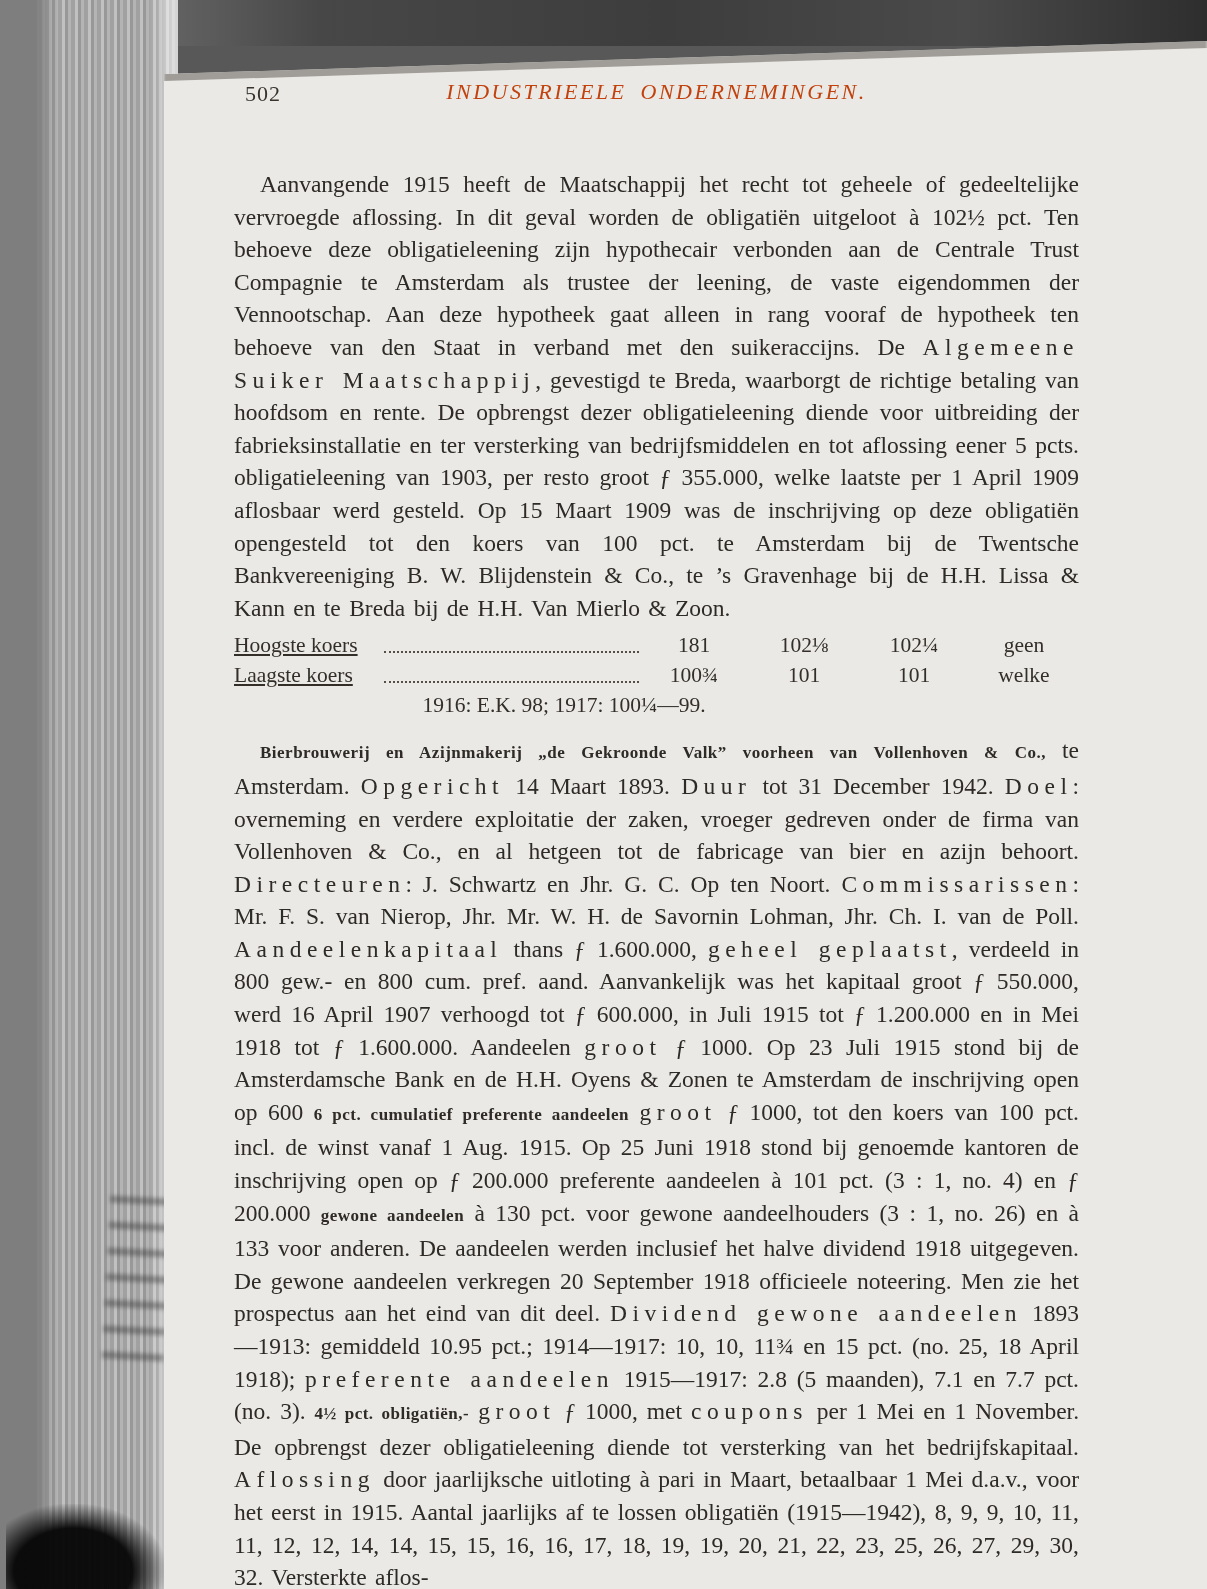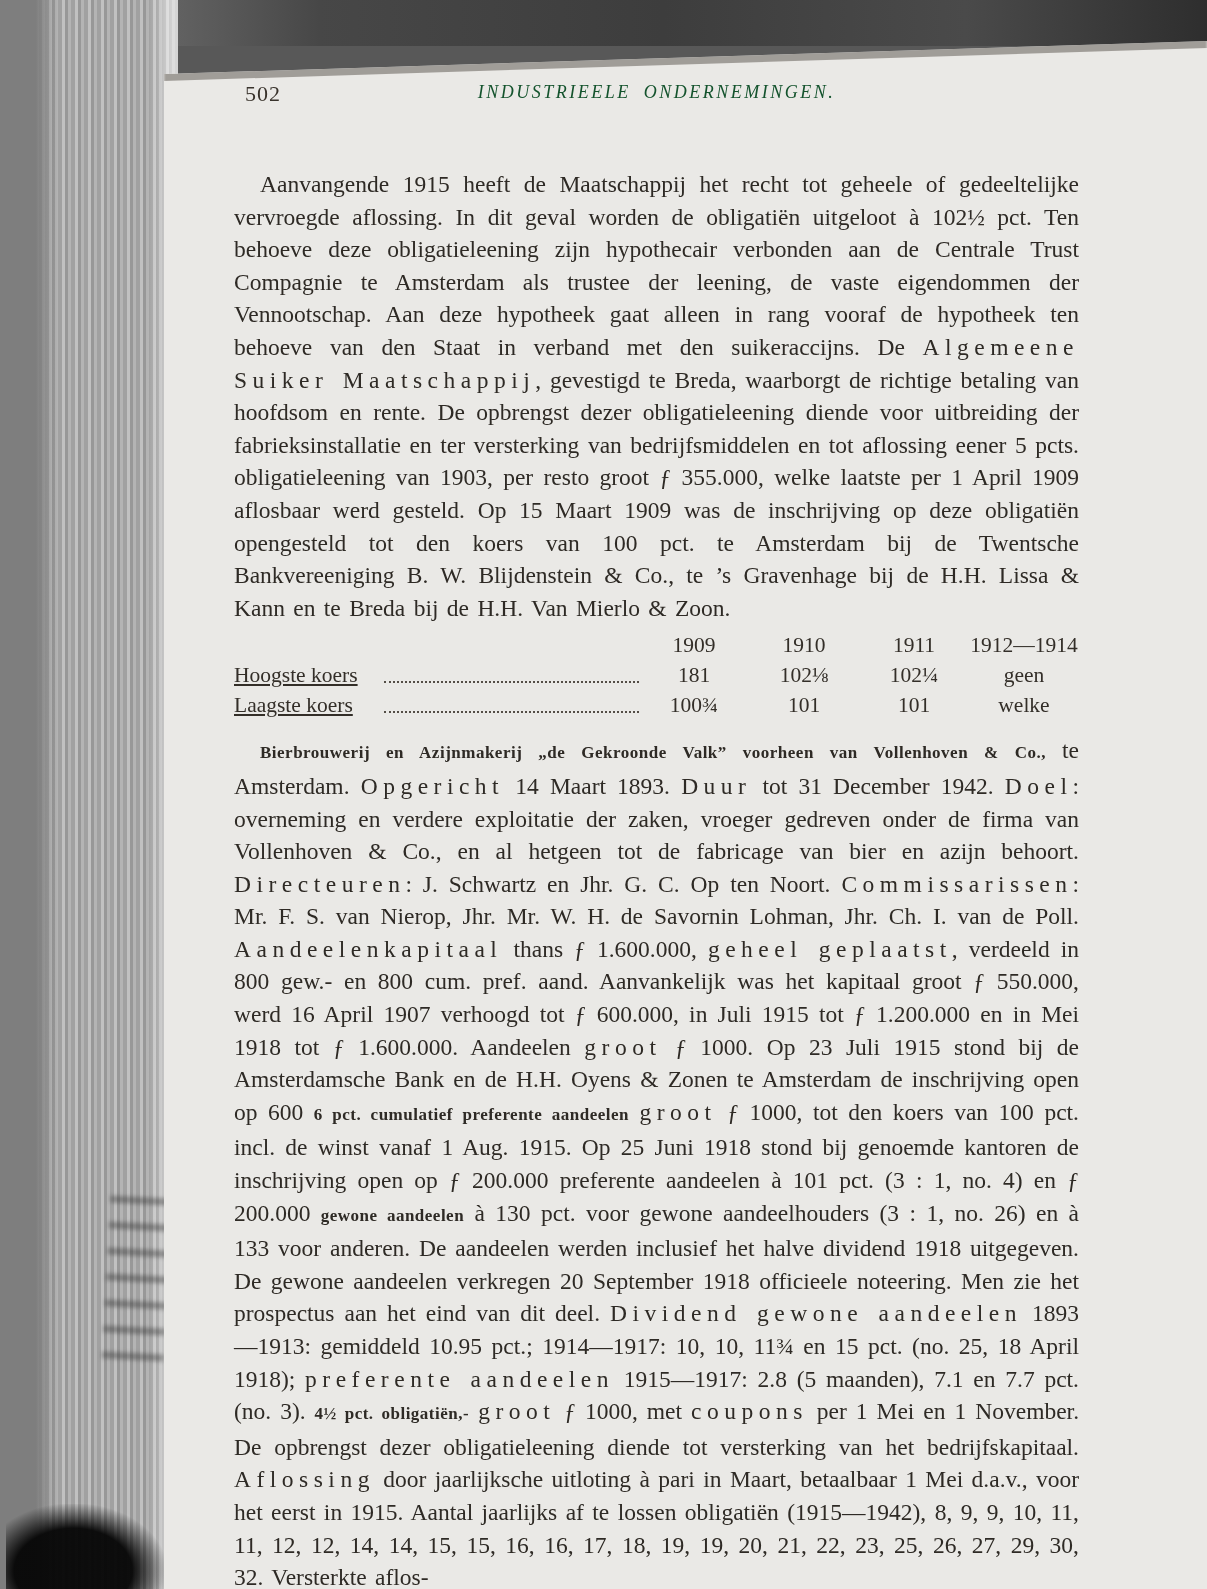--- a/index.html
+++ b/index.html
@@ -46,21 +46,21 @@
     background:rgba(70,64,58,.45); filter:blur(1px);
   }
   .content {
     position:absolute; left:70px; top:48px; width:845px;
     color:#2e2a25; font-size:23.5px; line-height:32.6px;
   }
   .page-header { position:relative; height:34px; margin-bottom:58px; }
   .page-number { position:absolute; left:11px; top:2px; font-size:22px; letter-spacing:1px; color:#39332c; }
   .header-title {
     position:absolute; left:0; right:0; top:0; text-align:center;
-    font-style:italic; font-size:18px; letter-spacing:2.5px; color:#14532d;
+    font-style:italic; font-size:22px; letter-spacing:2.5px; color:#c2410c;
     word-spacing:6px;
   }
   .para { text-align:justify; text-indent:26px; word-spacing:2.5px; }
   .para-bedrijf { margin-top:14px; }
   .run-normal { }
   .run-spaced { letter-spacing:5.5px; }
   .run-boldsans {
     font-family:Liberation Serif, serif;
     font-weight:bold; font-size:17px; letter-spacing:.5px;
   }
@@ -86,40 +86,34 @@
 
     <div class="page-header">
       <span class="page-number">502</span>
       <span class="header-title">INDUSTRIEELE ONDERNEMINGEN.</span>
     </div>
 
     <div class="para"><span class="run-normal">Aanvangende 1915 heeft de Maatschappij het recht tot geheele of gedeeltelijke vervroegde aflossing. In dit geval worden de obligatiën uitgeloot à 102½ pct. Ten behoeve deze obligatieleening zijn hypothecair verbonden aan de Centrale Trust Compagnie te Amsterdam als trustee der leening, de vaste eigendommen der Vennootschap. Aan deze hypotheek gaat alleen in rang vooraf de hypotheek ten behoeve van den Staat in verband met den suikeraccijns. De </span><span class="run-spaced">Algemeene Suiker Maatschappij</span><span class="run-normal">, gevestigd te Breda, waarborgt de richtige betaling van hoofdsom en rente. De opbrengst dezer obligatieleening diende voor uitbreiding der fabrieksinstallatie en ter versterking van bedrijfsmiddelen en tot aflossing eener 5 pcts. obligatieleening van 1903, per resto groot ƒ 355.000, welke laatste per 1 April 1909 aflosbaar werd gesteld. Op 15 Maart 1909 was de inschrijving op deze obligatiën opengesteld tot den koers van 100 pct. te Amsterdam bij de Twentsche Bankvereeniging B. W. Blijdenstein &amp; Co., te ’s Gravenhage bij de H.H. Lissa &amp; Kann en te Breda bij de H.H. Van Mierlo &amp; Zoon.</span></div>
 
     <div class="koers-table">
       <div class="t-row">
-        <span class="t-gap"></span>
-        <span class="t-cell">1909</span>
-        <span class="t-cell">1910</span>
-        <span class="t-cell">1911</span>
-        <span class="t-cell">1912—1914</span>
-      </div>
-      <div class="t-row">
         <span class="t-label">Hoogste koers</span>
         <span class="t-leader"></span>
         <span class="t-cell">181</span>
         <span class="t-cell">102⅛</span>
         <span class="t-cell">102¼</span>
         <span class="t-cell">geen</span>
       </div>
       <div class="t-row">
         <span class="t-label">Laagste koers</span>
         <span class="t-leader"></span>
         <span class="t-cell">100¾</span>
         <span class="t-cell">101</span>
         <span class="t-cell">101</span>
         <span class="t-cell">welke</span>
       </div>
+      <div class="t-foot">1916: E.K. 98; 1917: 100¼—99.</div>
     </div>
 
     <div class="para para-bedrijf"><span class="run-boldsans">Bierbrouwerij en Azijnmakerij „de Gekroonde Valk” voorheen van Vollenhoven &amp; Co., </span><span class="run-normal">te Amsterdam. </span><span class="run-spaced">Opgericht</span><span class="run-normal"> 14 Maart 1893. </span><span class="run-spaced">Duur</span><span class="run-normal"> tot 31 December 1942. </span><span class="run-spaced">Doel</span><span class="run-normal">: overneming en verdere exploitatie der zaken, vroeger gedreven onder de firma van Vollenhoven &amp; Co., en al hetgeen tot de fabricage van bier en azijn behoort. </span><span class="run-spaced">Directeuren</span><span class="run-normal">: J. Schwartz en Jhr. G. C. Op ten Noort. </span><span class="run-spaced">Commissarissen</span><span class="run-normal">: Mr. F. S. van Nierop, Jhr. Mr. W. H. de Savornin Lohman, Jhr. Ch. I. van de Poll. </span><span class="run-spaced">Aandeelenkapitaal</span><span class="run-normal"> thans ƒ 1.600.000, </span><span class="run-spaced">geheel geplaatst</span><span class="run-normal">, verdeeld in 800 gew.- en 800 cum. pref. aand. Aanvankelijk was het kapitaal groot ƒ 550.000, werd 16 April 1907 verhoogd tot ƒ 600.000, in Juli 1915 tot ƒ 1.200.000 en in Mei 1918 tot ƒ 1.600.000. Aandeelen </span><span class="run-spaced">groot</span><span class="run-normal"> ƒ 1000. Op 23 Juli 1915 stond bij de Amsterdamsche Bank en de H.H. Oyens &amp; Zonen te Amsterdam de inschrijving open op 600 </span><span class="run-boldsans">6 pct. cumulatief preferente aandeelen</span><span class="run-normal"> </span><span class="run-spaced">groot</span><span class="run-normal"> ƒ 1000, tot den koers van 100 pct. incl. de winst vanaf 1 Aug. 1915. Op 25 Juni 1918 stond bij genoemde kantoren de inschrijving open op ƒ 200.000 preferente aandeelen à 101 pct. (3 : 1, no. 4) en ƒ 200.000 </span><span class="run-boldsans">gewone aandeelen</span><span class="run-normal"> à 130 pct. voor gewone aandeelhouders (3 : 1, no. 26) en à 133 voor anderen. De aandeelen werden inclusief het halve dividend 1918 uitgegeven. De gewone aandeelen verkregen 20 September 1918 officieele noteering. Men zie het prospectus aan het eind van dit deel. </span><span class="run-spaced">Dividend gewone aandeelen</span><span class="run-normal"> 1893—1913: gemiddeld 10.95 pct.; 1914—1917: 10, 10, 11¾ en 15 pct. (no. 25, 18 April 1918); </span><span class="run-spaced">preferente aandeelen</span><span class="run-normal"> 1915—1917: 2.8 (5 maanden), 7.1 en 7.7 pct. (no. 3). </span><span class="run-boldsans">4½ pct. obligatiën,-</span><span class="run-normal"> </span><span class="run-spaced">groot</span><span class="run-normal"> ƒ 1000, met </span><span class="run-spaced">coupons</span><span class="run-normal"> per 1 Mei en 1 November. De opbrengst dezer obligatieleening diende tot versterking van het bedrijfskapitaal. </span><span class="run-spaced">Aflossing</span><span class="run-normal"> door jaarlijksche uitloting à pari in Maart, betaalbaar 1 Mei d.a.v., voor het eerst in 1915. Aantal jaarlijks af te lossen obligatiën (1915—1942), 8, 9, 9, 10, 11, 11, 12, 12, 14, 14, 15, 15, 16, 16, 17, 18, 19, 19, 20, 21, 22, 23, 25, 26, 27, 29, 30, 32. Versterkte aflos-</span></div>
 
   </div>
 </div>
 
 </body></html>

